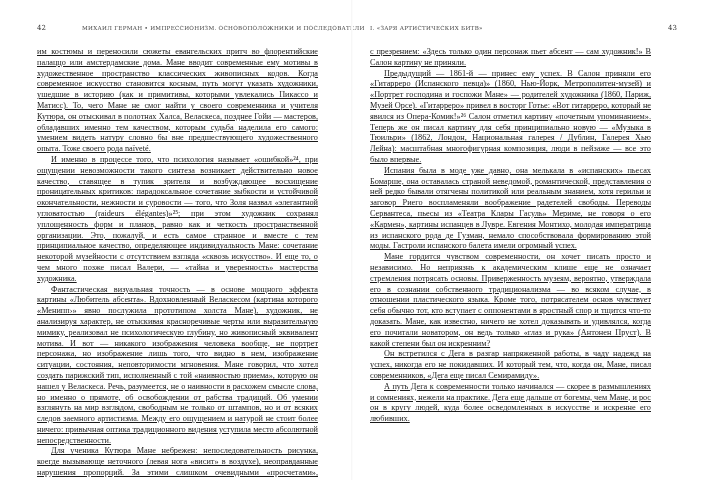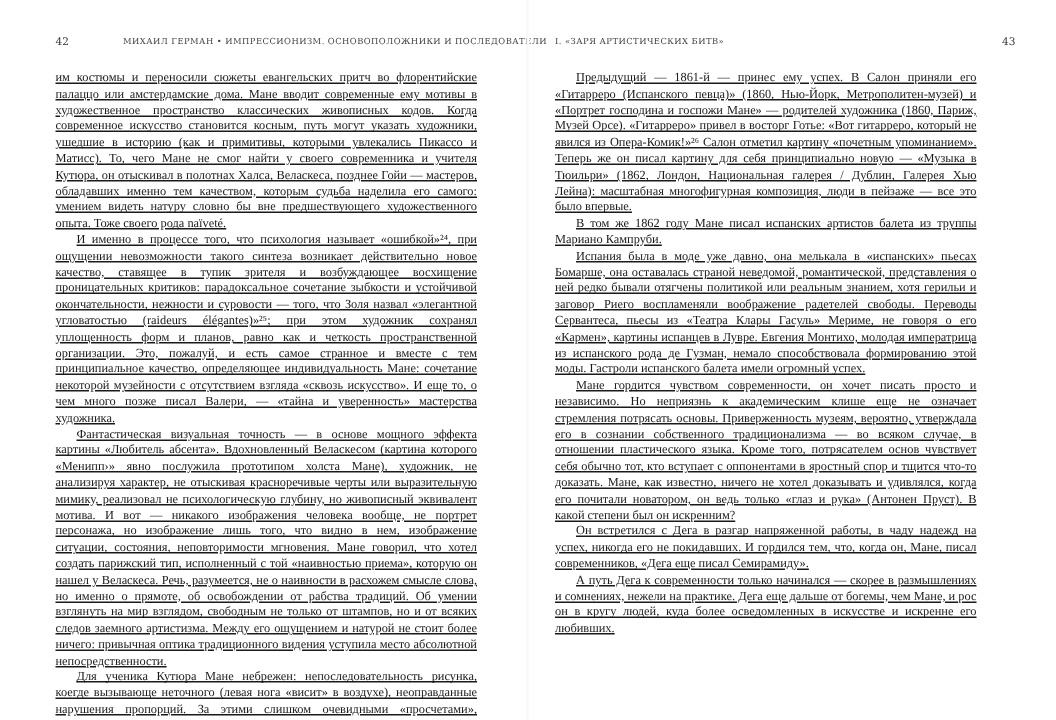--- a/index.html
+++ b/index.html
@@ -30,21 +30,21 @@
 
   </div>
 </div>
 
 <div class="gutter"></div>
 
 <div class="page right">
   <div class="runhead" style="left:18px;">I. «ЗАРЯ АРТИСТИЧЕСКИХ БИТВ»</div>
   <div class="folio" style="left:292px;margin-left:24px;">43</div>
   <div class="text">
+    <p>с презрением: «Здесь только один персонаж пьет абсент — сам художник!» В Салон картину не приняли.</p>
     <p class="ind">Предыдущий — 1861-й — принес ему успех. В Салон приняли его «Гитарреро (Испанского певца)» (1860, Нью-Йорк, Метрополитен-музей) и «Портрет господина и госпожи Мане» — родителей художника (1860, Париж, Музей Орсе). «Гитарреро» привел в восторг Готье: «Вот гитарреро, который не явился из Опера-Комик!»²⁶ Салон отметил картину «почетным упоминанием». Теперь же он писал картину для себя принципиально новую — «Музыка в Тюильри» (1862, Лондон, Национальная галерея / Дублин, Галерея Хью Лейна): масштабная многофигурная композиция, люди в пейзаже — все это было впервые.</p>
-    <p class="ind">В том же 1862 году Мане писал испанских артистов балета из труппы Мариано Кампруби.</p>
     <p class="ind">Испания была в моде уже давно, она мелькала в «испанских» пьесах Бомарше, она оставалась страной неведомой, романтической, представления о ней редко бывали отягчены политикой или реальным знанием, хотя герильи и заговор Риего воспламеняли воображение радетелей свободы. Переводы Сервантеса, пьесы из «Театра Клары Гасуль» Мериме, не говоря о его «Кармен», картины испанцев в Лувре. Евгения Монтихо, молодая императрица из испанского рода де Гузман, немало способствовала формированию этой моды. Гастроли испанского балета имели огромный успех.</p>
     <p class="ind">Мане гордится чувством современности, он хочет писать просто и независимо. Но неприязнь к академическим клише еще не означает стремления потрясать основы. Приверженность музеям, вероятно, утверждала его в сознании собственного традиционализма — во всяком случае, в отношении пластического языка. Кроме того, потрясателем основ чувствует себя обычно тот, кто вступает с оппонентами в яростный спор и тщится что-то доказать. Мане, как известно, ничего не хотел доказывать и удивлялся, когда его почитали новатором, он ведь только «глаз и рука» (Антонен Пруст). В какой степени был он искренним?</p>
-    <p class="ind">Он встретился с Дега в разгар напряженной работы, в чаду надежд на успех, никогда его не покидавших. И гордился тем, что, когда он, Мане, писал современников, «Дега еще писал Семирамиду».</p>
+    <p class="ind">Он встретился с Дега в разгар напряженной работы, в чаду надежд на успех, никогда его не покидавших. И который тем, что, когда он, Мане, писал современников, «Дега еще писал Семирамиду».</p>
     <p class="ind">А путь Дега к современности только начинался — скорее в размышлениях и сомнениях, нежели на практике. Дега еще дальше от богемы, чем Мане, и рос он в кругу людей, куда более осведомленных в искусстве и искренне его любивших.</p>
 
   </div>
 </div>
 
 </body></html>

